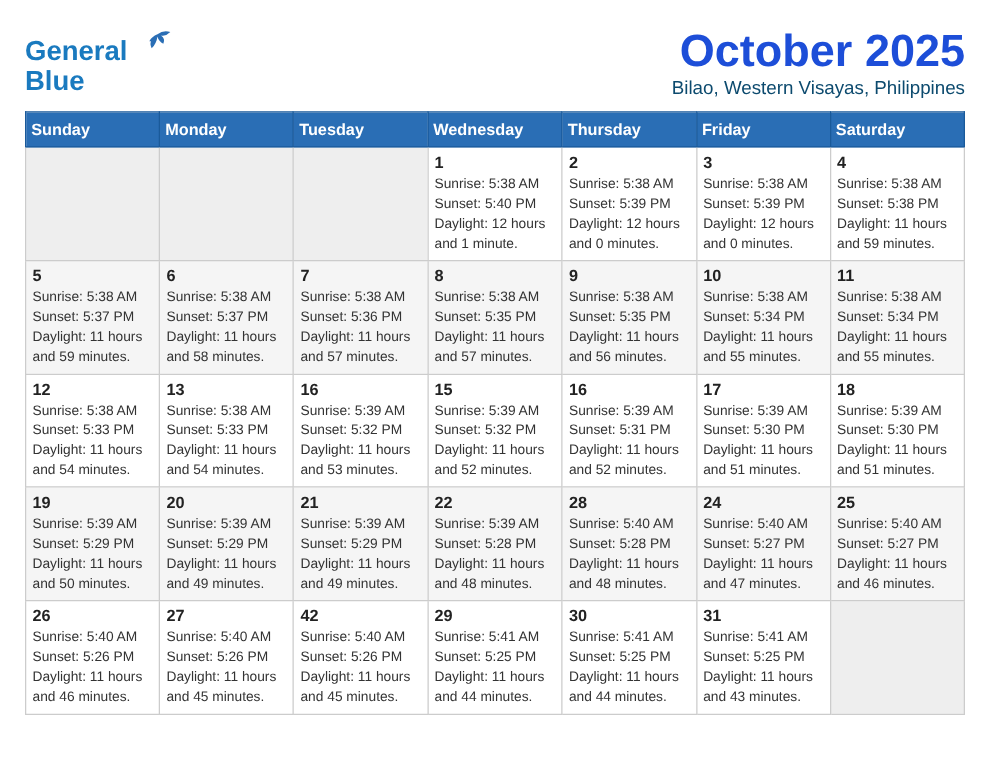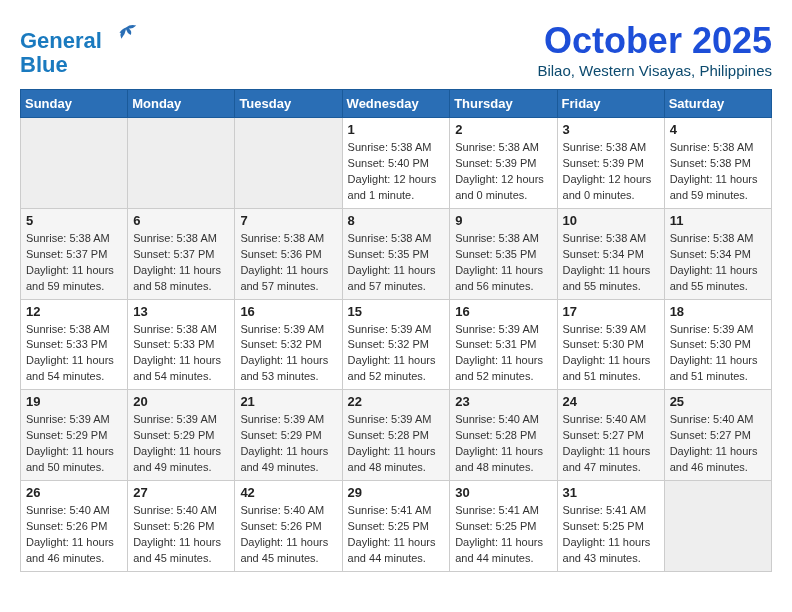--- a/index.html
+++ b/index.html
@@ -283,21 +283,21 @@
 and 49 minutes.</div>
         </td>
         <td>
           <span class="day-number">22</span>
           <div class="day-info" style="white-space: pre-line;">Sunrise: 5:39 AM
 Sunset: 5:28 PM
 Daylight: 11 hours
 and 48 minutes.</div>
         </td>
         <td>
-          <span class="day-number">23</span>
+          <span class="day-number">28</span>
           <div class="day-info" style="white-space: pre-line;">Sunrise: 5:40 AM
 Sunset: 5:28 PM
 Daylight: 11 hours
 and 48 minutes.</div>
         </td>
         <td>
           <span class="day-number">24</span>
           <div class="day-info" style="white-space: pre-line;">Sunrise: 5:40 AM
 Sunset: 5:27 PM
 Daylight: 11 hours

